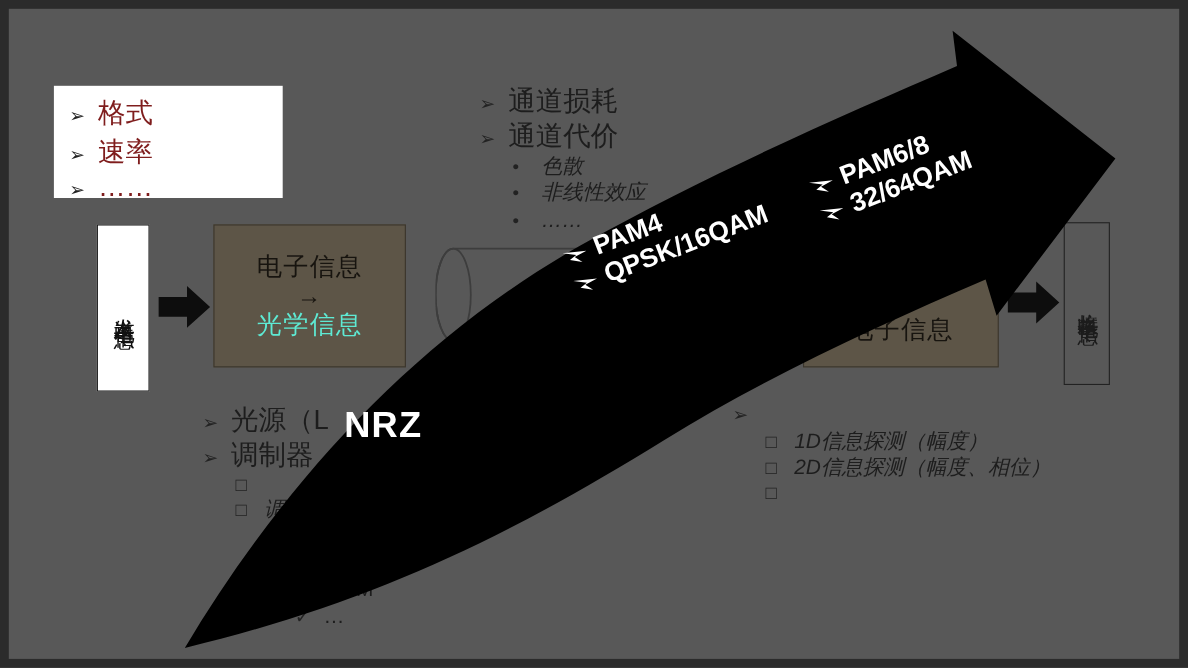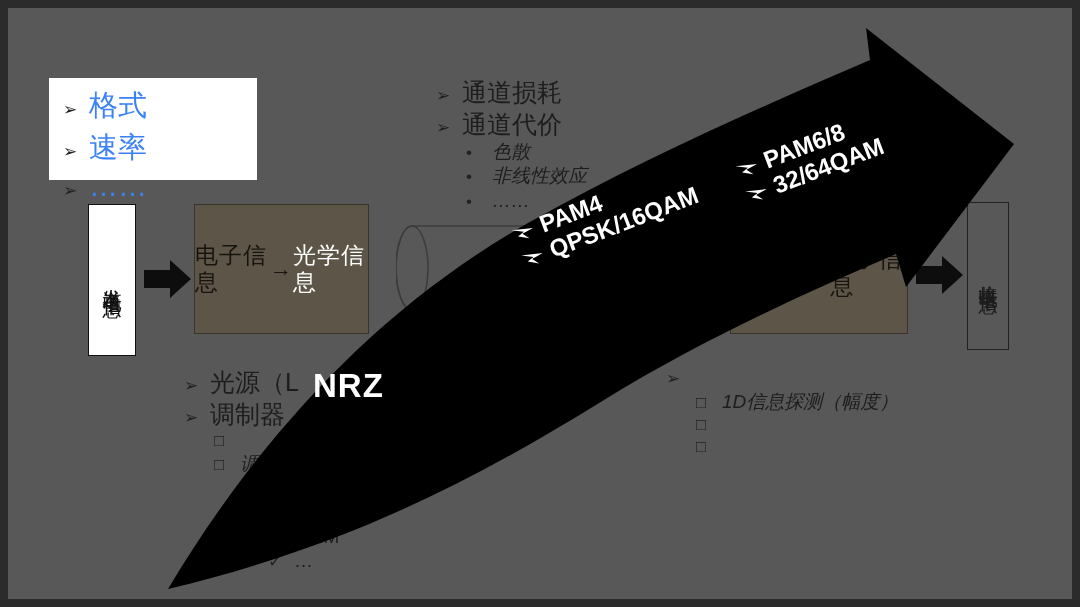--- a/index.html
+++ b/index.html
@@ -25,21 +25,21 @@
   .bul{display:inline-block;width:26px;flex:0 0 26px;font-size:17px;color:#222;}
   .bul-arrow{font-family:"DejaVu Sans",sans-serif;font-weight:bold;}
 
   
   #note-box{
     position:absolute;left:41px;top:70px;width:208px;height:102px;
     background:#ffffff;
     padding:8px 0 0 0;box-sizing:border-box;
   }
   #note-box .bullet-row{padding-left:14px;margin-bottom:2px;}
-  #note-box .lvl1{font-size:29px;color:#3b82f6;}
+  #note-box .lvl1{font-size:25px;color:#7f1d1d;}
 
   
   .vbox{
     position:absolute;
     writing-mode:vertical-rl;
     text-orientation:upright;
     font-size:19px;
     letter-spacing:2px;
     display:flex;align-items:center;justify-content:center;
     box-sizing:border-box;
@@ -52,27 +52,27 @@
     left:959px;top:194px;width:42px;height:148px;
     background:transparent;border:1px solid #222;color:#1c1c1c;
   }
 
   
   .convbox{
     position:absolute;
     background:#5d5547;
     border:1px solid #3a352c;
     box-sizing:border-box;
-    display:flex;flex-direction:row;align-items:center;justify-content:center;
+    display:flex;flex-direction:column;align-items:center;justify-content:center;
     font-size:23px;line-height:1.18;color:#17140f;
     letter-spacing:1px;
   }
   #tx-conv{left:186px;top:196px;width:175px;height:130px;}
   #rx-conv{left:722px;top:204px;width:178px;height:122px;}
-  .convbox .red{color:#ffffff;}
+  .convbox .red{color:#5eead4;}
   .convbox .mid{font-size:22px;}
 
   
   .blockarrow{position:absolute;}
 
   
   #fiber{position:absolute;left:388px;top:210px;width:312px;height:100px;}
 
   
   #bigarrow{position:absolute;left:0;top:0;width:1080px;height:607px;pointer-events:none;}
@@ -201,20 +201,21 @@
   <div class="txt" style="left:658px;top:360px;">
     <div class="bullet-row">
       <span class="bul bul-arrow">➢</span>
     </div>
     <div class="bullet-row" style="padding-left:30px;">
       <span class="bul">□</span>
       <span class="lvl2">1D信息探测（幅度）</span>
     </div>
     <div class="bullet-row" style="padding-left:30px;">
       <span class="bul">□</span>
+      <span class="lvl2">2D信息探测（幅度、相位）</span>
     </div>
     <div class="bullet-row" style="padding-left:30px;">
       <span class="bul">□</span>
     </div>
   </div>
 
   <svg id="bigarrow" viewBox="0 0 1080 607">
     <path d="
         M160,581
         C 250,430 370,300 520,215

